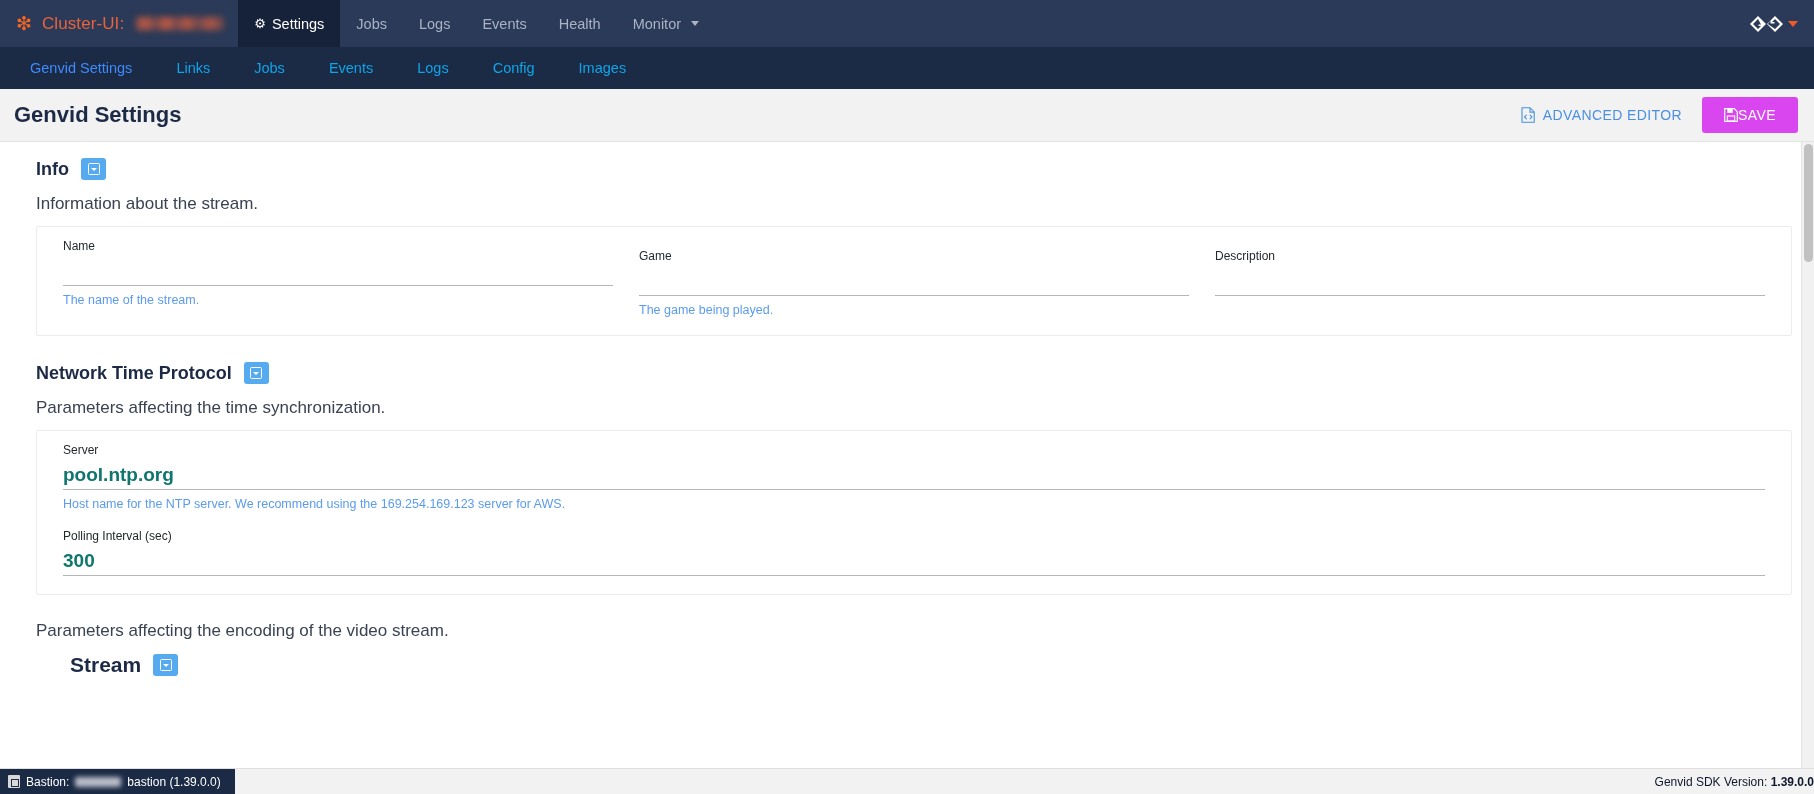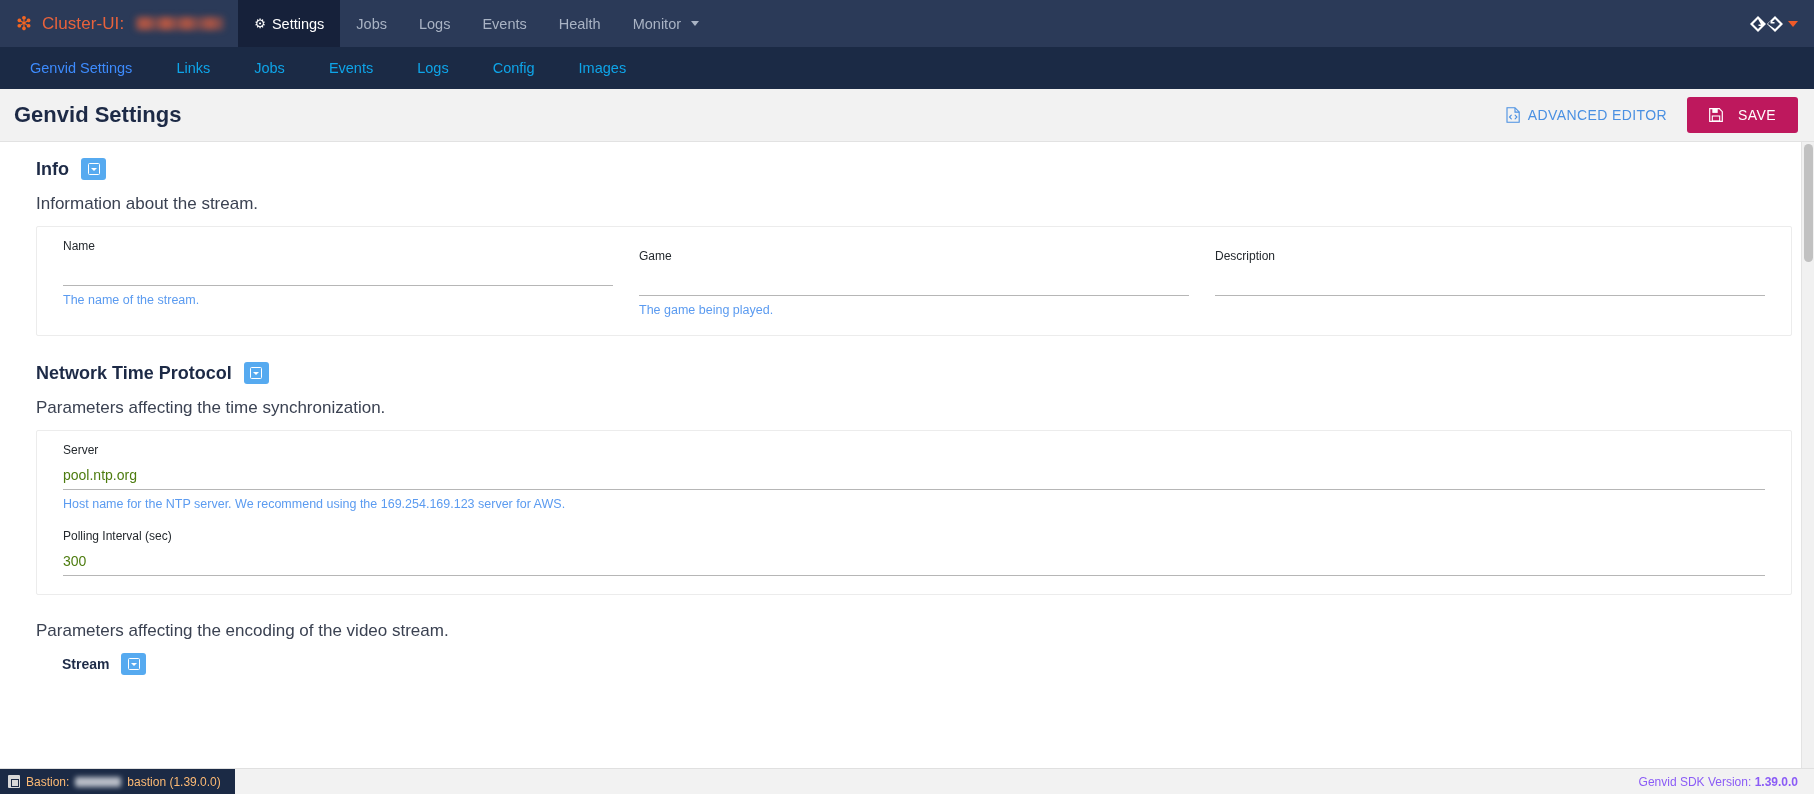--- a/index.html
+++ b/index.html
@@ -97,22 +97,22 @@
   }
   .header-actions {
     margin-left: auto; display: flex; align-items: center; gap: 16px;
   }
   .adv-editor {
     display: flex; align-items: center; gap: 7px;
     color: #4a90e2; font-size: 14px; letter-spacing: .4px;
     cursor: pointer; padding: 6px 4px;
   }
   .save-btn {
-    display: flex; align-items: center; gap: 15px;
-    background: #be185d; color: #fff;
+    display: flex; align-items: center; gap: 0;
+    background: #d946ef; color: #fff;
     border: none; border-radius: 3px;
     font-size: 14px; letter-spacing: .4px;
     padding: 10px 22px; cursor: pointer;
     font-family: inherit;
   }
 
   
   .content-wrap {
     position: relative;
     height: calc(794px - 47px - 42px - 53px - 26px);
@@ -135,21 +135,21 @@
     background: #c1c1c1; border-radius: 5px;
   }
 
   .section-head {
     display: flex; align-items: center; gap: 12px;
     margin-bottom: 14px;
   }
   .section-title {
     font-size: 18px; font-weight: bold; color: #1d2a46;
   }
-  .section-title.sub { font-size: 14px; }
+  .section-title.sub { font-size: 21px; margin-left: 8px; }
   .collapse-btn {
     width: 25px; height: 22px; border-radius: 3px;
     background: #56aaf0; border: none;
     display: flex; align-items: center; justify-content: center;
     cursor: pointer;
   }
   .collapse-btn .glyph {
     width: 12px; height: 12px;
     border: 1.6px solid #fff; border-radius: 1.5px;
     display: flex; align-items: center; justify-content: center;
@@ -175,61 +175,61 @@
   .card.cols .field { flex: 1 1 0; min-width: 0; }
 
   .field { margin-top: 10px; }
   .field:first-child { margin-top: 0; }
   .field-label {
     font-size: 12px; color: #24292e; margin-bottom: 9px;
   }
   .field-input {
     width: 100%;
     border: none; border-bottom: 1px solid #b6b6b6;
-    font-size: 14px; color: #4d7c0f;
+    font-size: 19px; color: #0f766e;
     font-family: inherit;
     padding: 0 0 5px 0; background: transparent;
-    outline: none; height: 24px;
+    outline: none; height: 24px; font-weight: bold;
   }
   .field-hint {
     font-size: 12.5px; color: #5b9bf0; margin-top: 7px;
   }
   .nested { margin-left: 26px; }
 
   
   .footer {
     position: absolute; left: 0; bottom: 0;
     width: 1814px; height: 26px;
     background: #f2f2f2;
     border-top: 1px solid #e0e0e0;
     display: flex; align-items: center;
     font-size: 12px; color: #2b2b2b;
   }
   .footer-left {
     display: flex; align-items: center; gap: 6px;
-    background: #1b2a45; color: #fdba74;
+    background: #1b2a45; color: #ffffff;
     height: 26px; padding: 0 14px 0 8px;
   }
   .bastion-icon {
     width: 12px; height: 13px;
     background: #d8d8d8; border-radius: 1px;
     position: relative; flex: none;
   }
   .bastion-icon::after {
     content: ""; position: absolute;
     left: 3px; top: 4px; width: 6px; height: 6px;
     border: 1.4px solid #1b2a45;
   }
   .bastion-blur {
     display: inline-block; width: 46px; height: 10px;
     background: #b9bec8; border-radius: 2px; filter: blur(2.6px);
     vertical-align: middle;
   }
   .footer-right {
-    margin-left: auto; padding-right: 16px; color: #8b5cf6;
+    margin-left: auto; padding-right: 0; color: #0f172a;
   }
   .footer-right b { font-weight: bold; }
 </style>
 </head>
 <body>
 
 <div class="topnav">
   <div class="brand">
     <span class="brand-logo">❇</span>
     <span class="brand-text">Cluster-UI:</span>

